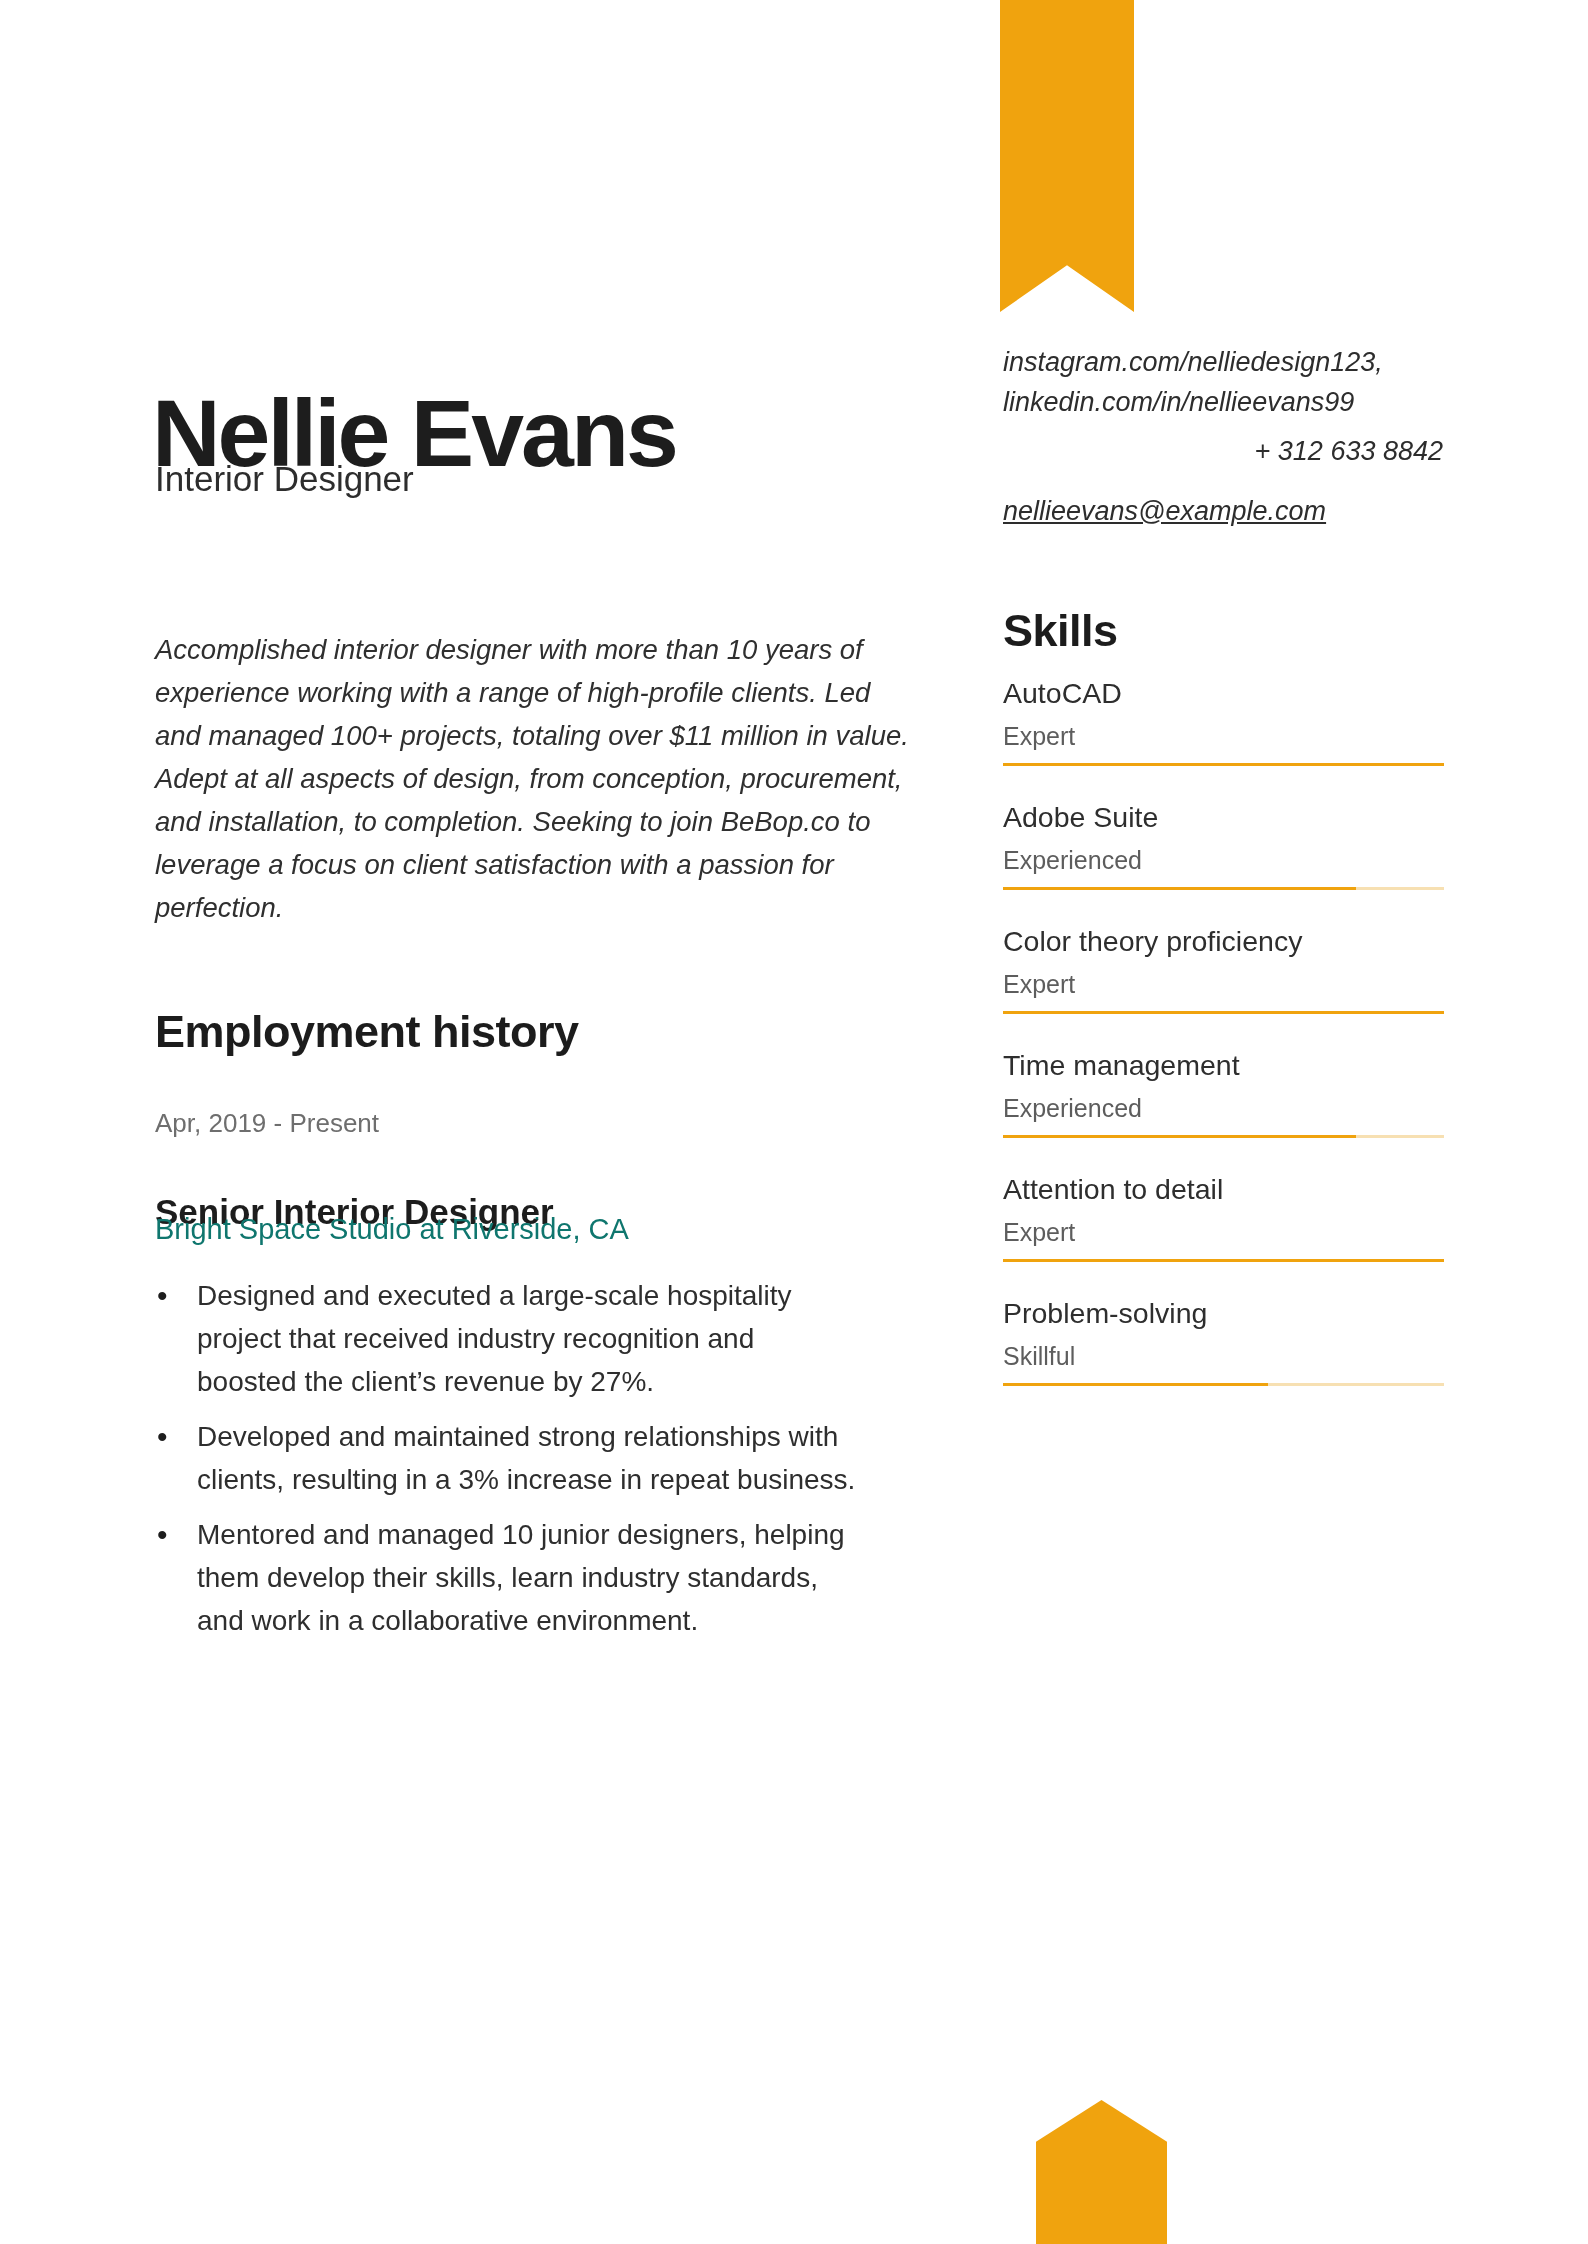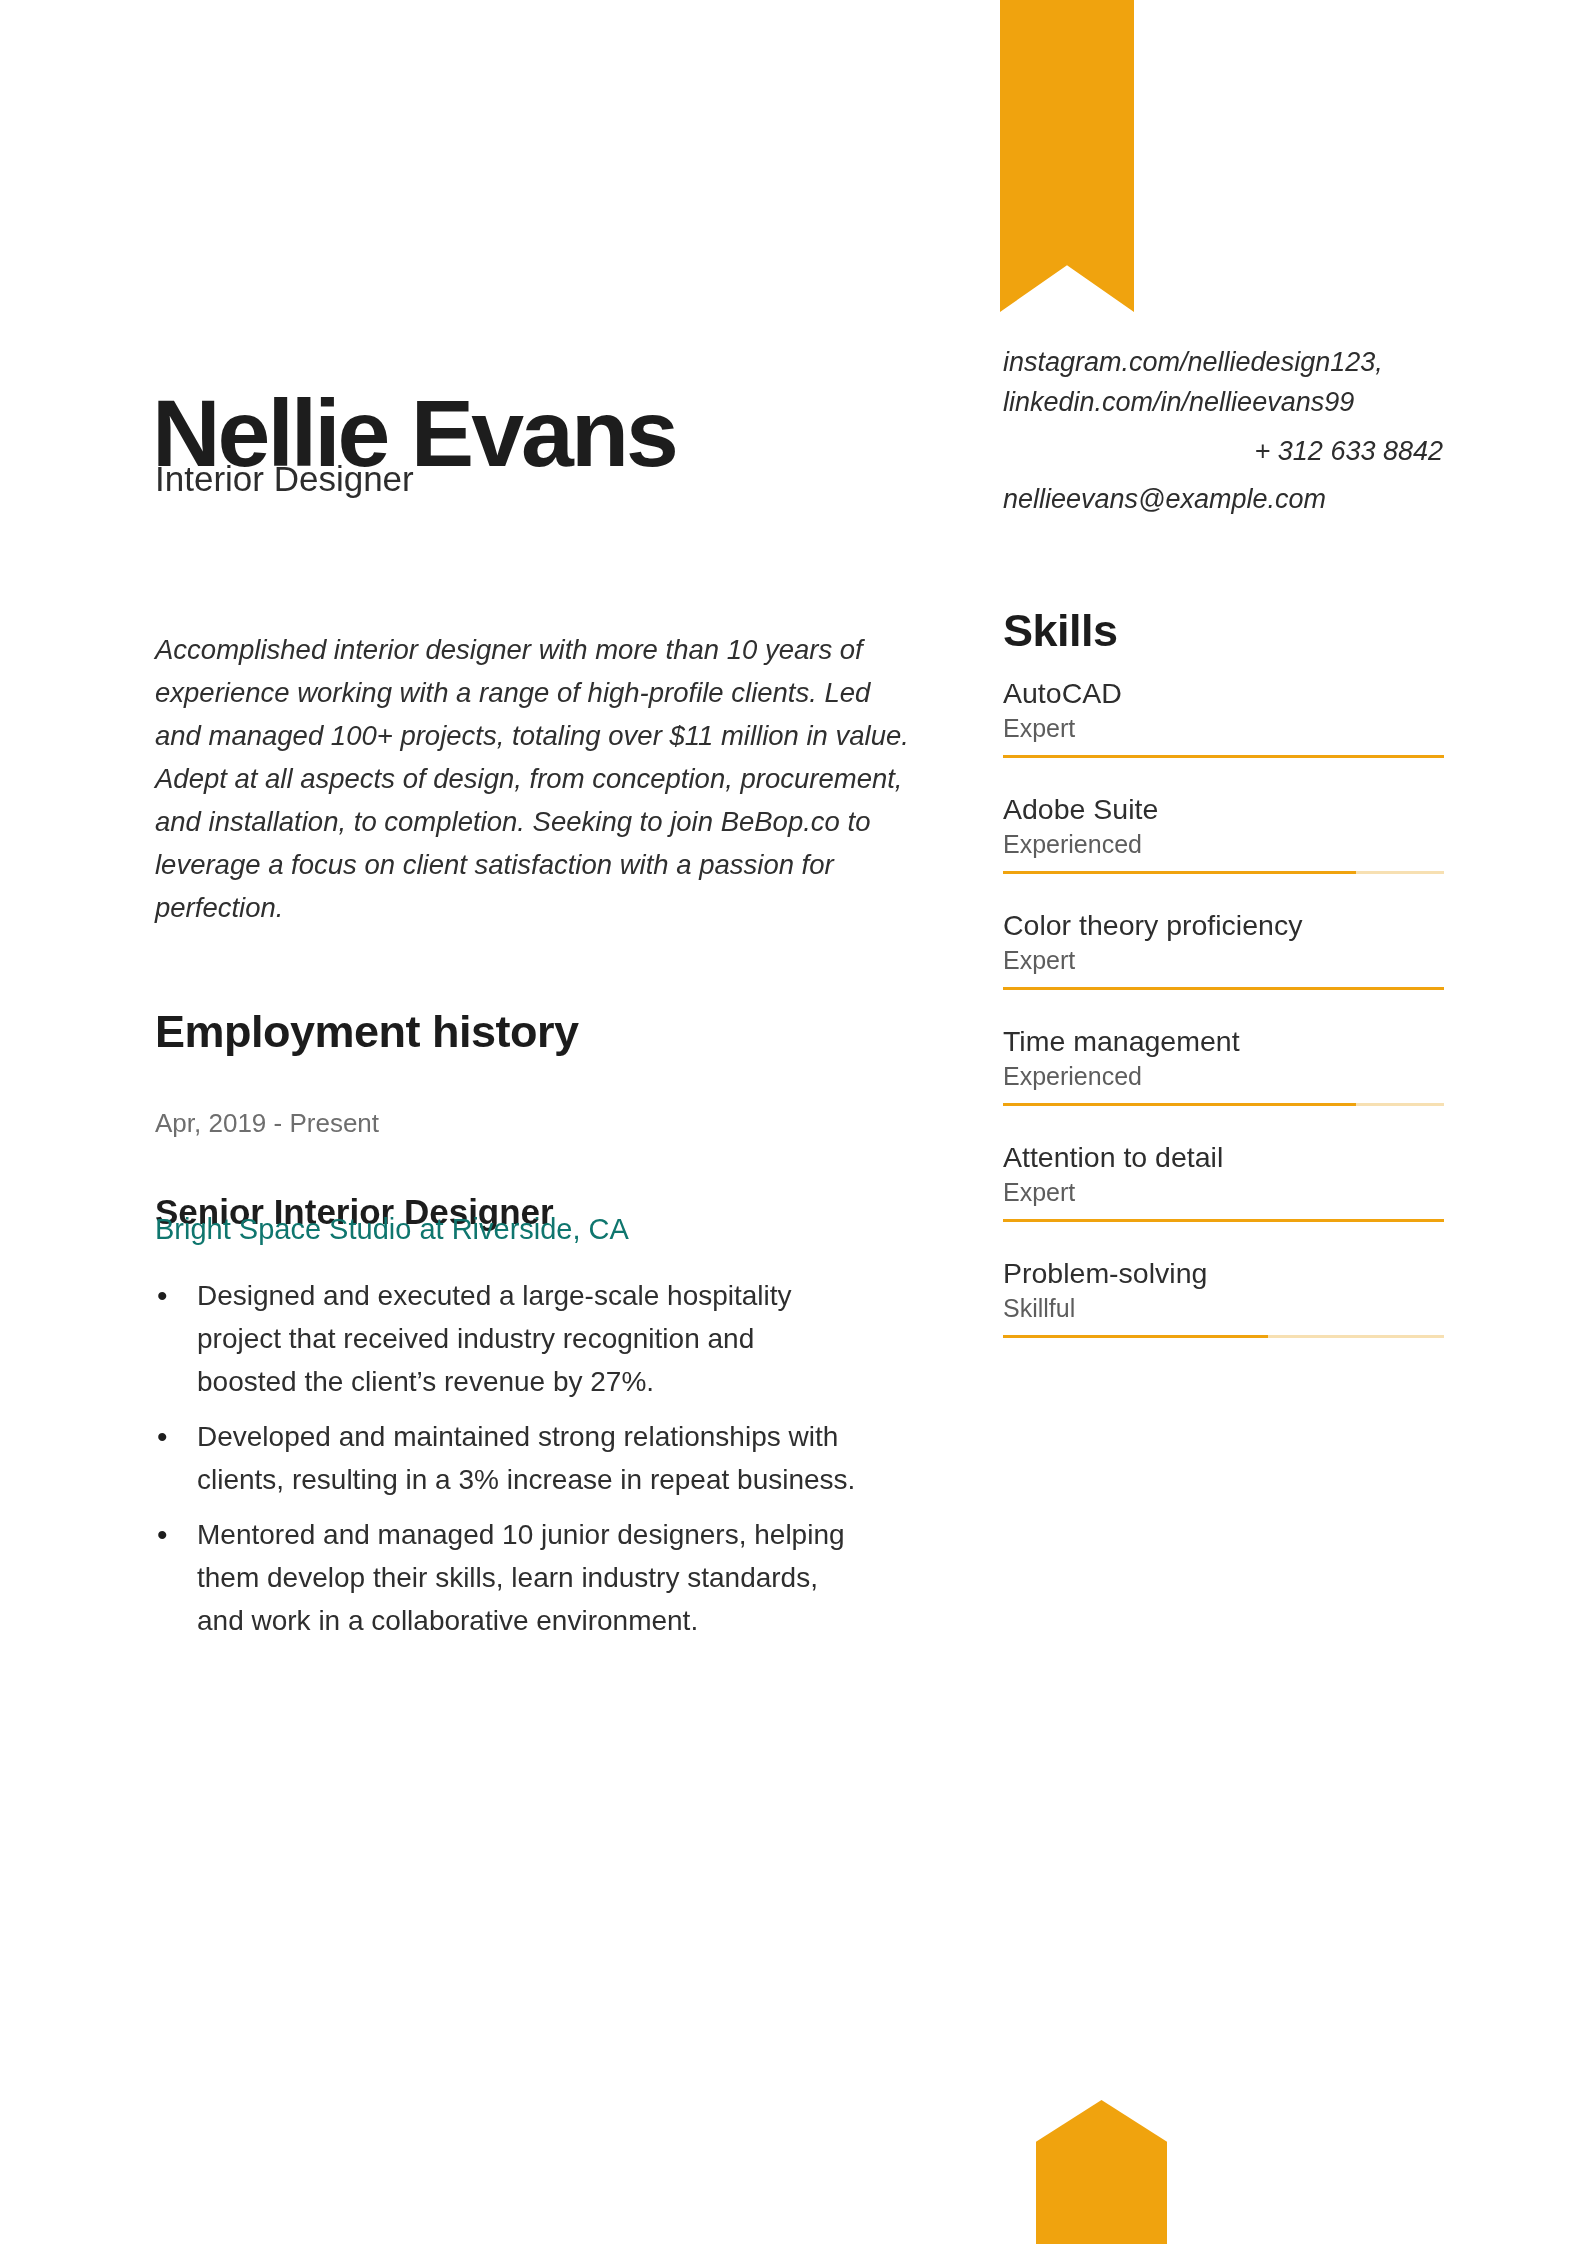--- a/index.html
+++ b/index.html
@@ -66,26 +66,26 @@
     content:"•"; position:absolute; left:0; top:0;
     font-size:30px; line-height:43px; color:#1d1d1d;
   }
   
   .contact{
     position:absolute; left:1003px; top:342px; width:440px;
     font-size:27px; line-height:40px; font-style:italic; color:#2d2d2d;
   }
   .contact .line{ display:block; }
   .contact .phone{ margin-top:9px;text-align:right; }
-  .contact .email{ margin-top:8px; }
+  .contact .email{ margin-top:20px;text-decoration:underline; }
   .skills-heading{ position:absolute; left:1003px; top:604px; width:440px; }
   .skills{ position:absolute; left:1003px; top:676px; width:441px; }
   .skill{ margin:0 0 34px 0; }
   .skill-name{ font-size:28.5px; line-height:34px; color:#2e2e2e; }
-  .skill-level{ margin-top:4px; font-size:25px; line-height:29px; color:#5d5d5d; }
+  .skill-level{ margin-top:12px; font-size:25px; line-height:29px; color:#5d5d5d; }
   .skill-track{
     margin-top:12px; width:100%; height:3px;
     background:var(--accent-light,#F7E0B2);
   }
   .skill-fill{ height:3px; background:var(--accent,#F0A30E); width:0; }
 </style>
 </head>
 <body>
 
 <div class="page">

